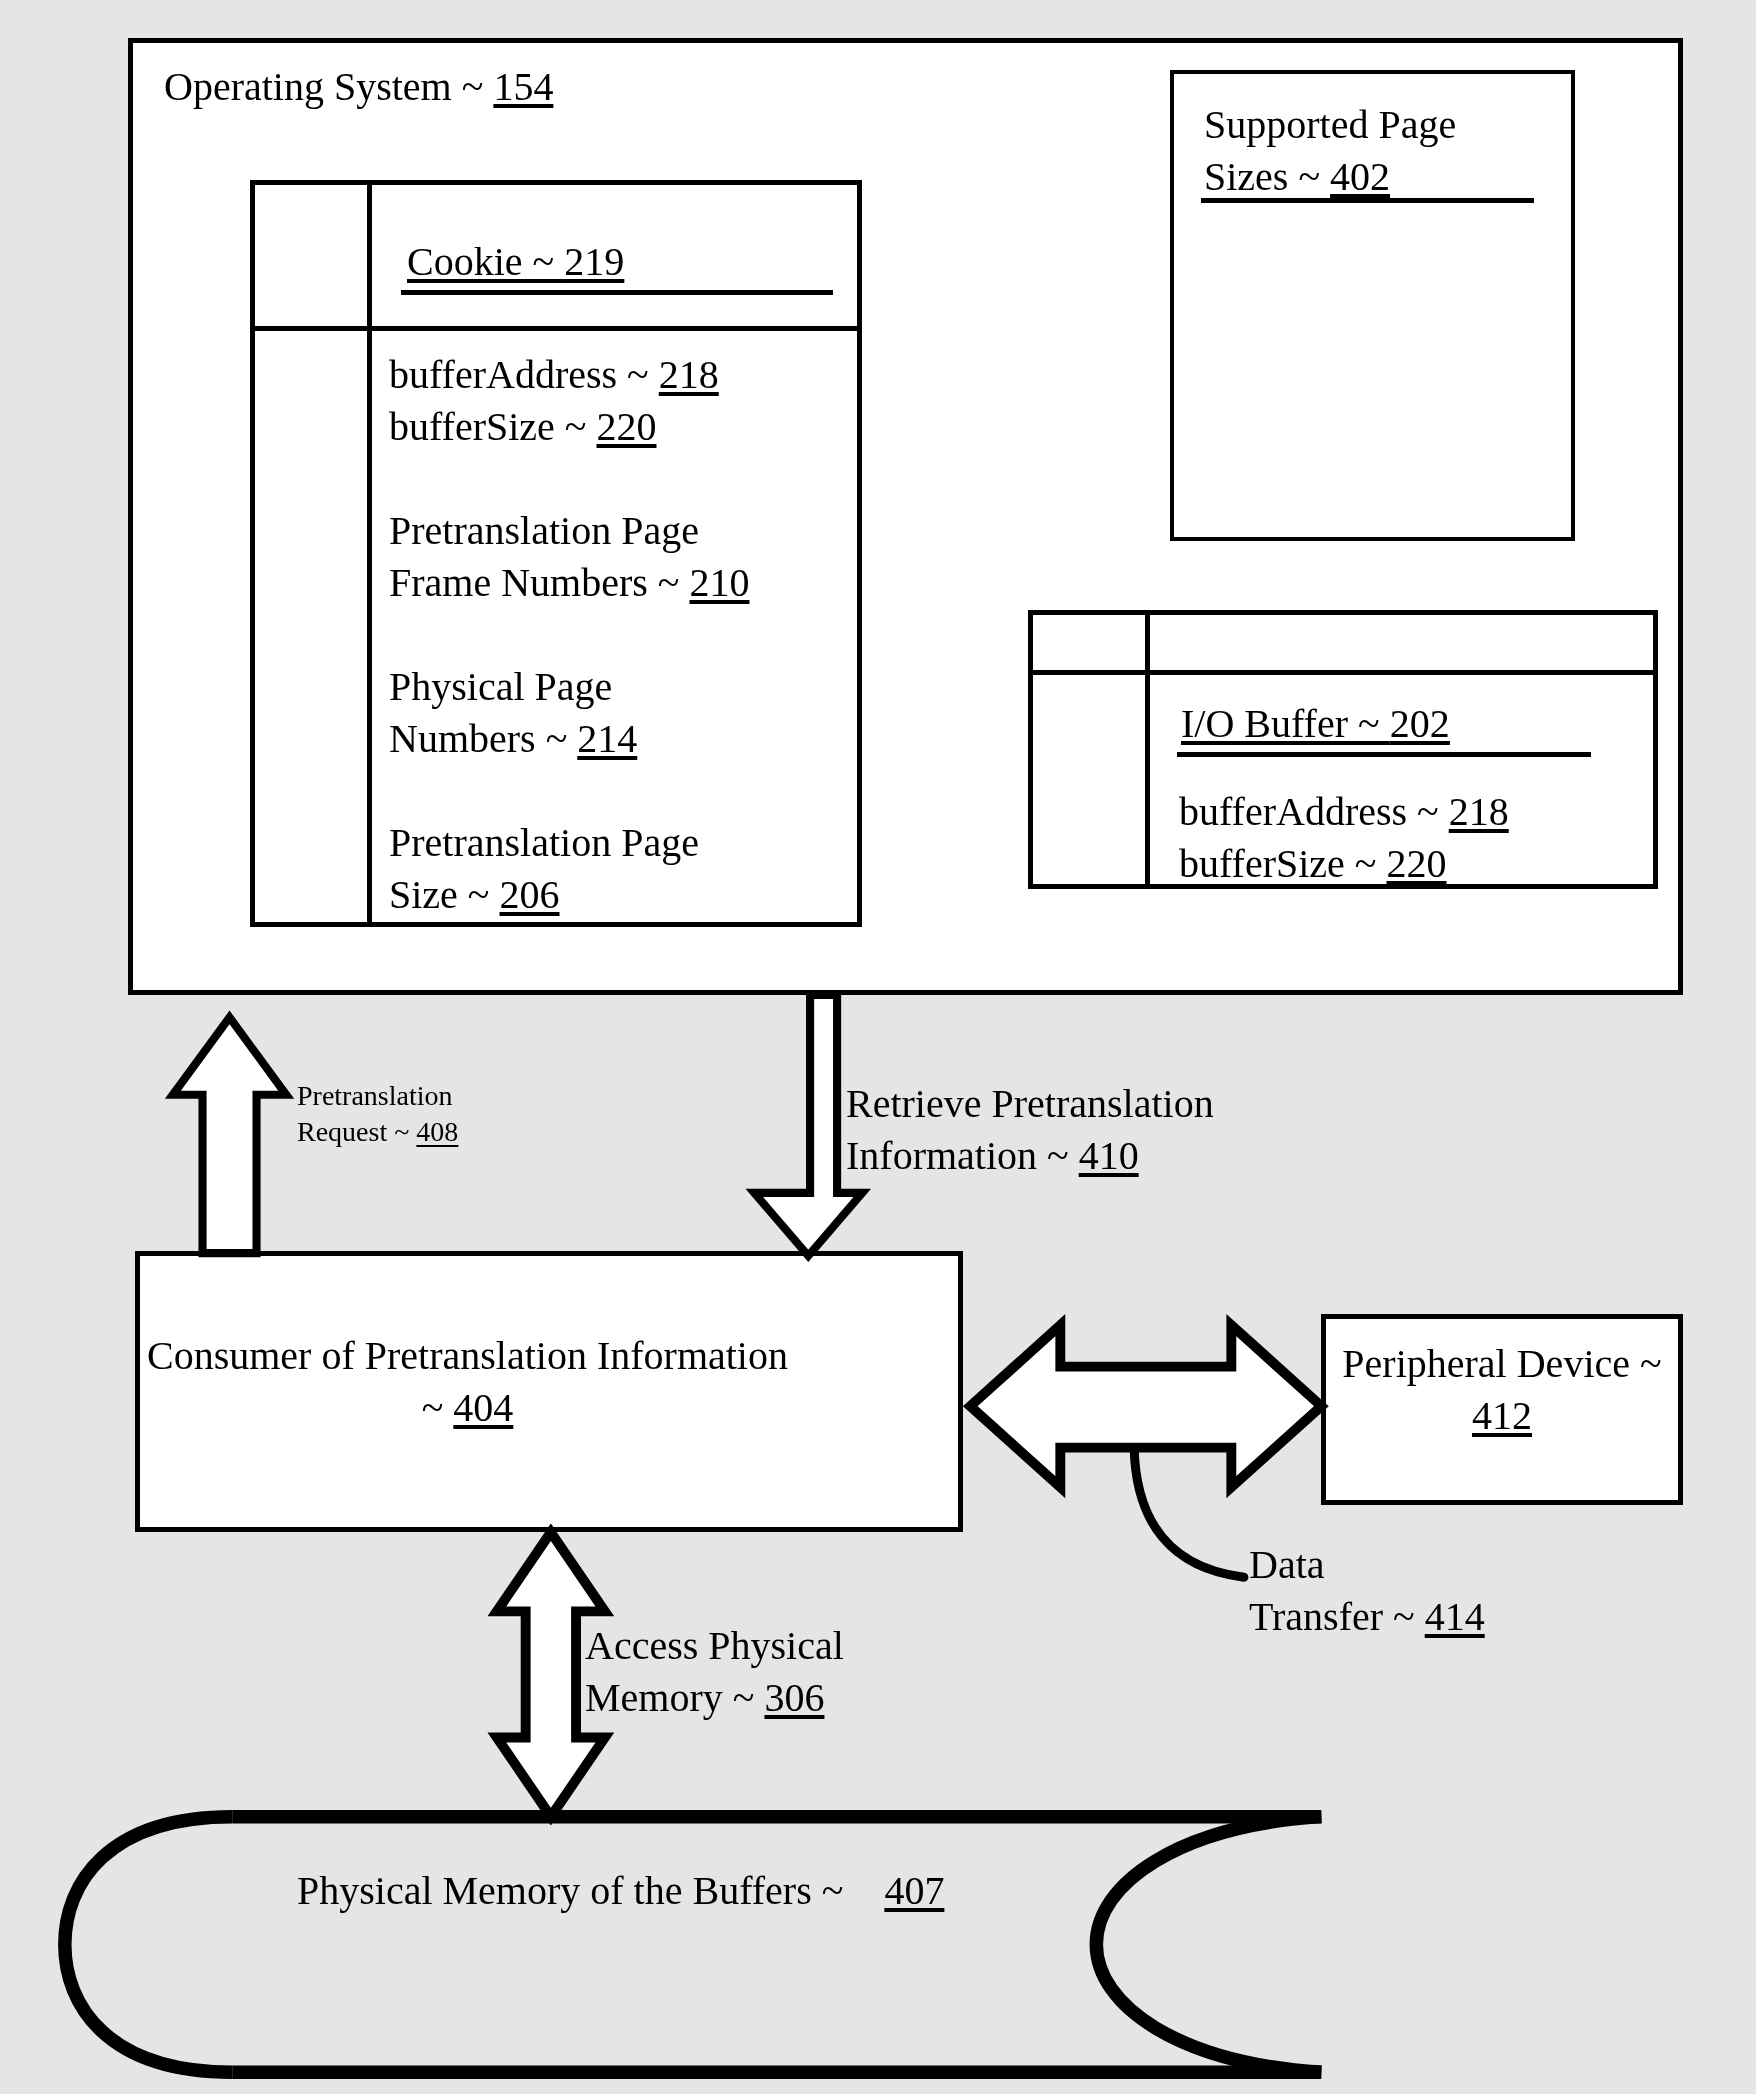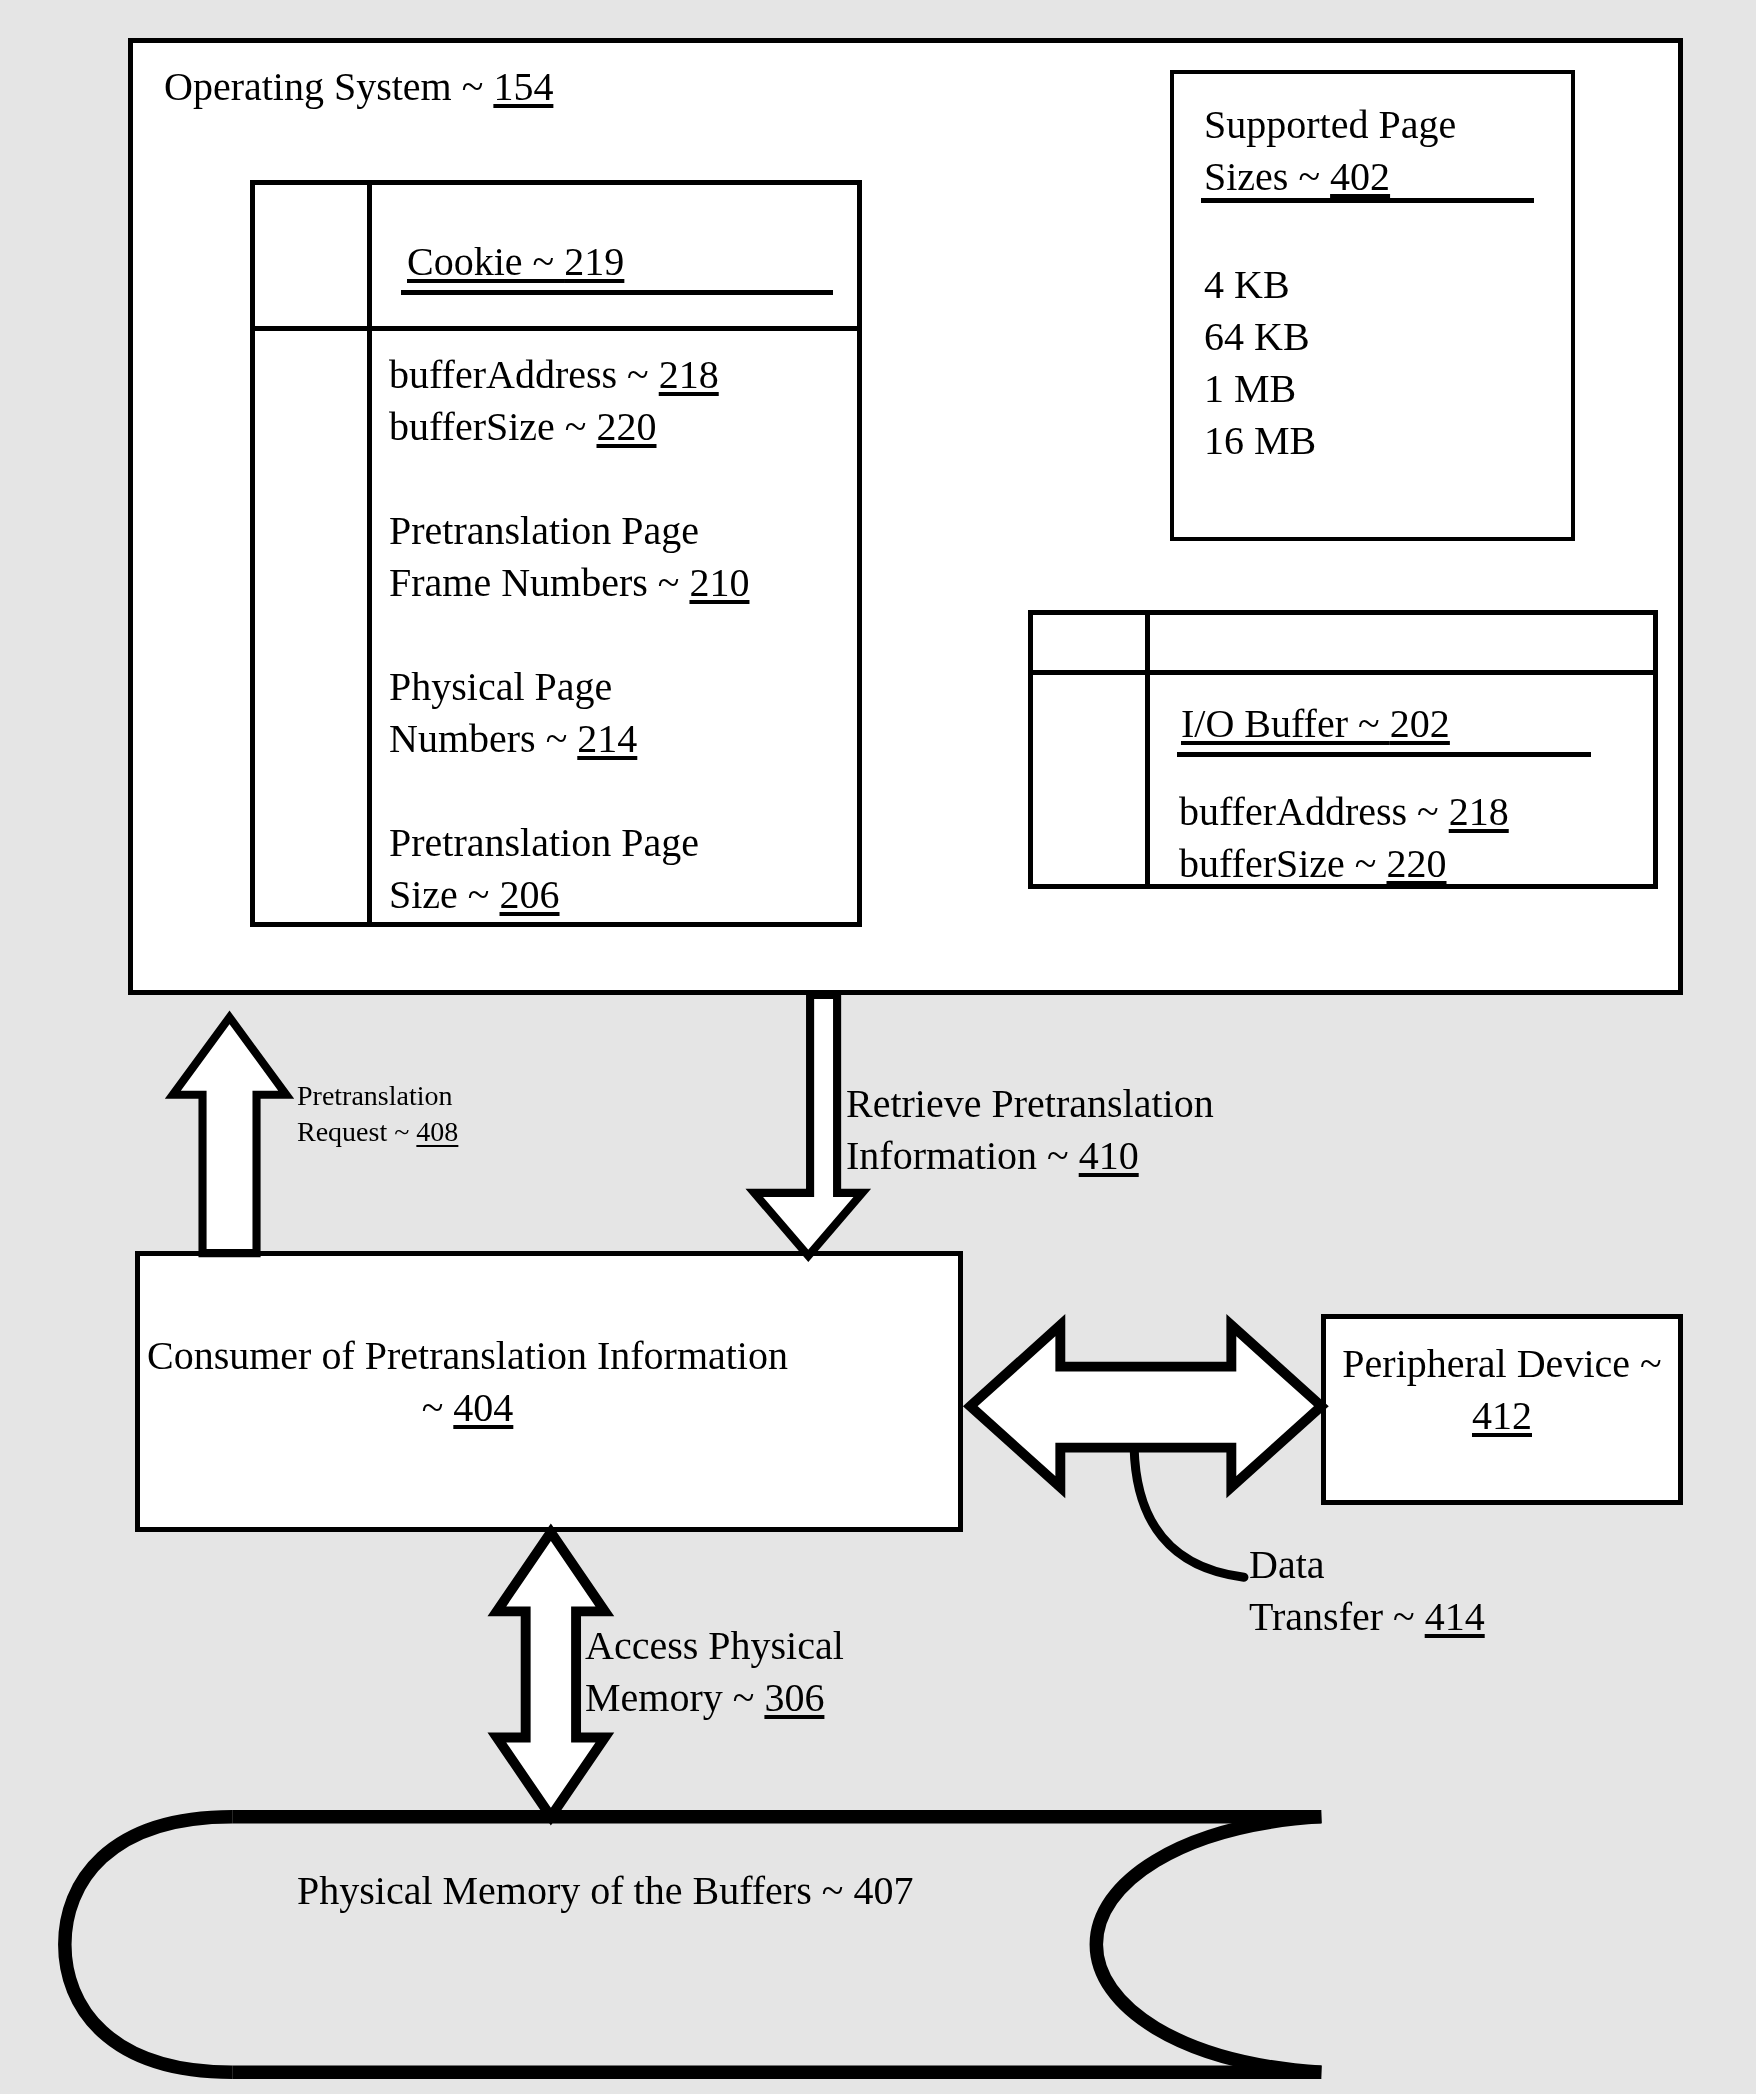--- a/index.html
+++ b/index.html
@@ -140,44 +140,40 @@
   <div class="box" id="pretrans-table"></div>
   <div id="pretrans-vline"></div>
   <div id="pretrans-hline"></div>
   <div class="txt u" id="cookie-label">Cookie ~ <span style="text-decoration: underline; text-underline-offset: 3.6px;">219</span></div>
   <div class="caption-rule" id="cookie-rule"></div>
   <div class="txt" id="pretrans-body">bufferAddress ~ <span style="text-decoration: underline; text-underline-offset: 3.6px;">218</span><br>bufferSize ~ <span style="text-decoration: underline; text-underline-offset: 3.6px;">220</span><br><br>Pretranslation Page<br>Frame Numbers ~ <span style="text-decoration: underline; text-underline-offset: 3.6px;">210</span><br><br>Physical Page<br>Numbers ~ <span style="text-decoration: underline; text-underline-offset: 3.6px;">214</span><br><br>Pretranslation Page<br>Size ~ <span style="text-decoration: underline; text-underline-offset: 3.6px;">206</span></div>
 
   <div class="box-thin" id="sps-box"></div>
   <div class="txt" id="sps-title">Supported Page<br>Sizes ~ <span style="text-decoration: underline; text-underline-offset: 3.6px;">402</span></div>
   <div class="caption-rule" id="sps-rule"></div>
-  <div class="txt" id="sps-list">4 KB
-64 KB
-1 MB
-16 MB</div>
 
   <div class="box" id="iob-table"></div>
   <div id="iob-vline"></div>
   <div id="iob-hline"></div>
   <div class="txt u" id="iob-title">I/O Buffer ~ <span style="text-decoration: underline; text-underline-offset: 3.6px;">202</span></div>
   <div class="caption-rule" id="iob-rule"></div>
   <div class="txt" id="iob-body">bufferAddress ~ <span style="text-decoration: underline; text-underline-offset: 3.6px;">218</span><br>bufferSize ~ <span style="text-decoration: underline; text-underline-offset: 3.6px;">220</span></div>
 
   <div class="box" id="consumer-box"></div>
   <div class="txt" id="consumer-text">Consumer of Pretranslation Information ~ <span style="text-decoration: underline; text-underline-offset: 3.6px;">404</span></div>
 
   <div class="box" id="periph-box"></div>
   <div class="txt" id="periph-text">Peripheral Device ~ <span style="text-decoration: underline; text-underline-offset: 3.6px;">412</span></div>
 
   <div class="txt" id="lbl-408">Pretranslation<br>Request ~ <span style="text-decoration: underline; text-underline-offset: 3.6px;">408</span></div>
   <div class="txt" id="lbl-410">Retrieve Pretranslation<br>Information ~ <span style="text-decoration: underline; text-underline-offset: 3.6px;">410</span></div>
   <div class="txt" id="lbl-306">Access Physical<br>Memory ~ <span style="text-decoration: underline; text-underline-offset: 3.6px; margin-top: 28px;">306</span></div>
   <div class="txt" id="lbl-414">Data<br>Transfer ~ <span style="text-decoration: underline; text-underline-offset: 3.6px;">414</span></div>
 
-  <div class="txt" id="cyl-label">Physical Memory of the Buffers ~ <span style="text-underline-offset: 3.6px;">407</span></div>
+  <div class="txt" id="cyl-label">Physical Memory of the Buffers ~ <span style="text-decoration: underline; text-underline-offset: 3.6px; margin-left: 31px;">407</span></div>
 
   <svg id="vector-layer" viewBox="0 0 1952 2327" xmlns="http://www.w3.org/2000/svg">
 
     <path d="M 255,1130
              L 318,1216
              L 285,1216
              L 285,1392
              L 225,1392
              L 225,1216
              L 192,1216

